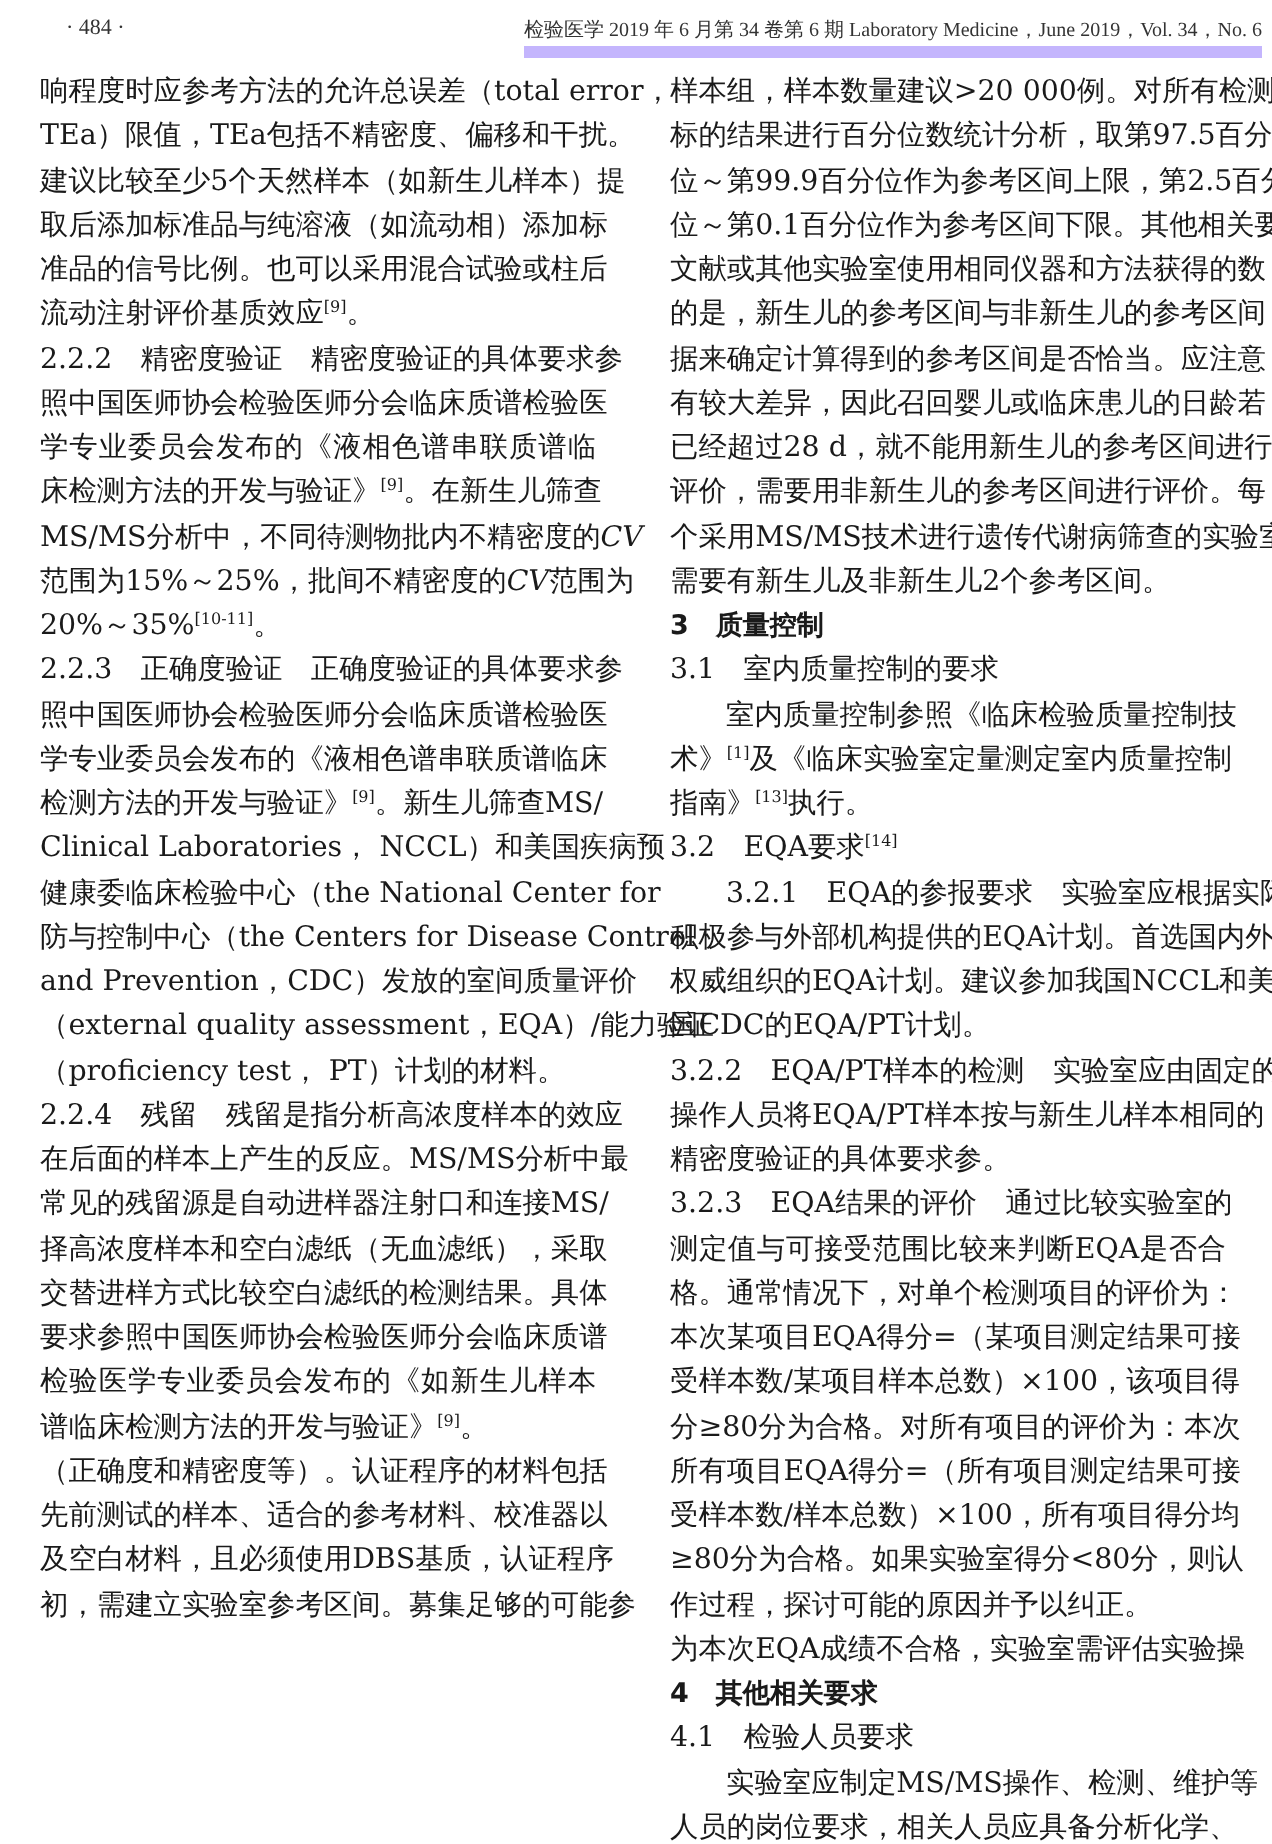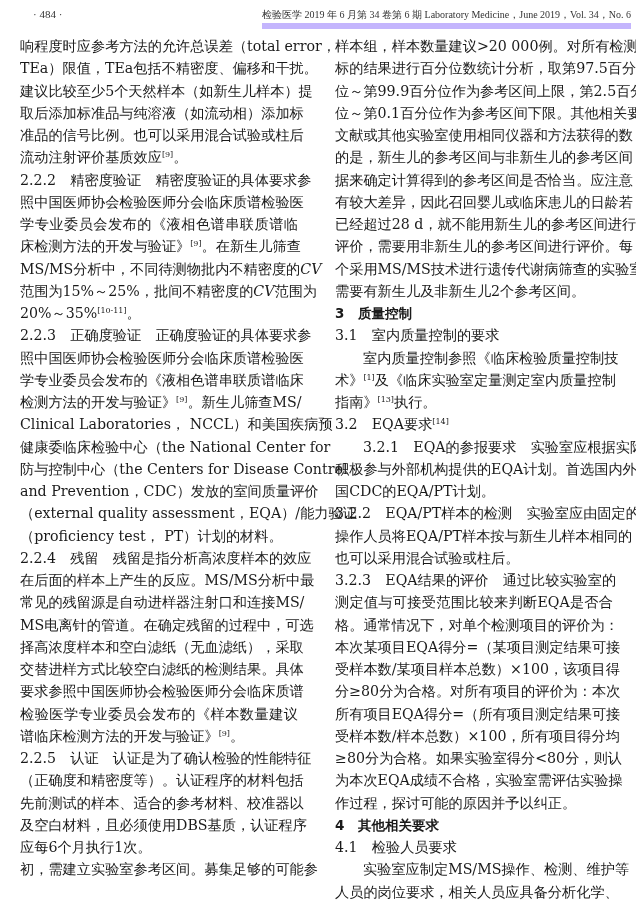--- a/index.html
+++ b/index.html
@@ -64,31 +64,28 @@
     <div class="line">检测方法的开发与验证》<sup>[9]</sup>。新生儿筛查MS/</div>
     <div class="line">Clinical Laboratories， NCCL）和美国疾病预</div>
     <div class="line">健康委临床检验中心（the National Center for</div>
     <div class="line">防与控制中心（the Centers for Disease Control</div>
     <div class="line">and Prevention，CDC）发放的室间质量评价</div>
     <div class="line">（external quality assessment，EQA）/能力验证</div>
     <div class="line last">（proficiency test， PT）计划的材料。</div>
     <div class="line">2.2.4　残留　残留是指分析高浓度样本的效应</div>
     <div class="line">在后面的样本上产生的反应。MS/MS分析中最</div>
     <div class="line">常见的残留源是自动进样器注射口和连接MS/</div>
-    <div class="line">MS电离针的管道。在确定残留的过程中，可选</div>
     <div class="line">择高浓度样本和空白滤纸（无血滤纸），采取</div>
     <div class="line">交替进样方式比较空白滤纸的检测结果。具体</div>
     <div class="line">要求参照中国医师协会检验医师分会临床质谱</div>
-    <div class="line">检验医学专业委员会发布的《样本数量建议</div>
+    <div class="line">检验医学专业委员会发布的《如新生儿样本</div>
     <div class="line last">谱临床检测方法的开发与验证》<sup>[9]</sup>。</div>
-    <div class="line">2.2.5　认证　认证是为了确认检验的性能特征</div>
     <div class="line">（正确度和精密度等）。认证程序的材料包括</div>
     <div class="line">先前测试的样本、适合的参考材料、校准器以</div>
     <div class="line">及空白材料，且必须使用DBS基质，认证程序</div>
-    <div class="line last">应每6个月执行1次。</div>
     <div class="line">初，需建立实验室参考区间。募集足够的可能参</div>
   </div>
 <div class="col right" id="right-col">
     <div class="line">样本组，样本数量建议&gt;20 000例。对所有检测指</div>
     <div class="line">标的结果进行百分位数统计分析，取第97.5百分</div>
     <div class="line">位～第99.9百分位作为参考区间上限，第2.5百分</div>
     <div class="line">位～第0.1百分位作为参考区间下限。其他相关要求</div>
     <div class="line">文献或其他实验室使用相同仪器和方法获得的数</div>
     <div class="line">的是，新生儿的参考区间与非新生儿的参考区间</div>
     <div class="line">据来确定计算得到的参考区间是否恰当。应注意</div>
@@ -98,32 +95,33 @@
     <div class="line">个采用MS/MS技术进行遗传代谢病筛查的实验室</div>
     <div class="line last">需要有新生儿及非新生儿2个参考区间。</div>
     <div class="line h1 last">3　质量控制</div>
     <div class="line h2 last">3.1　室内质量控制的要求</div>
     <div class="line indent">室内质量控制参照《临床检验质量控制技</div>
     <div class="line">术》<sup>[1]</sup>及《临床实验室定量测定室内质量控制</div>
     <div class="line last">指南》<sup>[13]</sup>执行。</div>
     <div class="line h2 last">3.2　EQA要求<sup>[14]</sup></div>
     <div class="line indent">3.2.1　EQA的参报要求　实验室应根据实际情况</div>
     <div class="line">积极参与外部机构提供的EQA计划。首选国内外</div>
+    <div class="line">权威组织的EQA计划。建议参加我国NCCL和美</div>
     <div class="line last">国CDC的EQA/PT计划。</div>
     <div class="line">3.2.2　EQA/PT样本的检测　实验室应由固定的</div>
     <div class="line">操作人员将EQA/PT样本按与新生儿样本相同的</div>
-    <div class="line last">也可以采用混合试验或柱后。</div>
+    <div class="line last">精密度验证的具体要求参。</div>
     <div class="line">3.2.3　EQA结果的评价　通过比较实验室的</div>
     <div class="line">测定值与可接受范围比较来判断EQA是否合</div>
     <div class="line">格。通常情况下，对单个检测项目的评价为：</div>
     <div class="line">本次某项目EQA得分=（某项目测定结果可接</div>
     <div class="line">受样本数/某项目样本总数）×100，该项目得</div>
     <div class="line">分≥80分为合格。对所有项目的评价为：本次</div>
     <div class="line">所有项目EQA得分=（所有项目测定结果可接</div>
     <div class="line">受样本数/样本总数）×100，所有项目得分均</div>
     <div class="line">≥80分为合格。如果实验室得分&lt;80分，则认</div>
+    <div class="line last">作过程，探讨可能的原因并予以纠正。</div>
     <div class="line">为本次EQA成绩不合格，实验室需评估实验操</div>
-    <div class="line last">作过程，探讨可能的原因并予以纠正。</div>
     <div class="line h1 last">4　其他相关要求</div>
     <div class="line h2 last">4.1　检验人员要求</div>
     <div class="line indent">实验室应制定MS/MS操作、检测、维护等</div>
     <div class="line">人员的岗位要求，相关人员应具备分析化学、</div>
   </div>
 
 </body></html>

